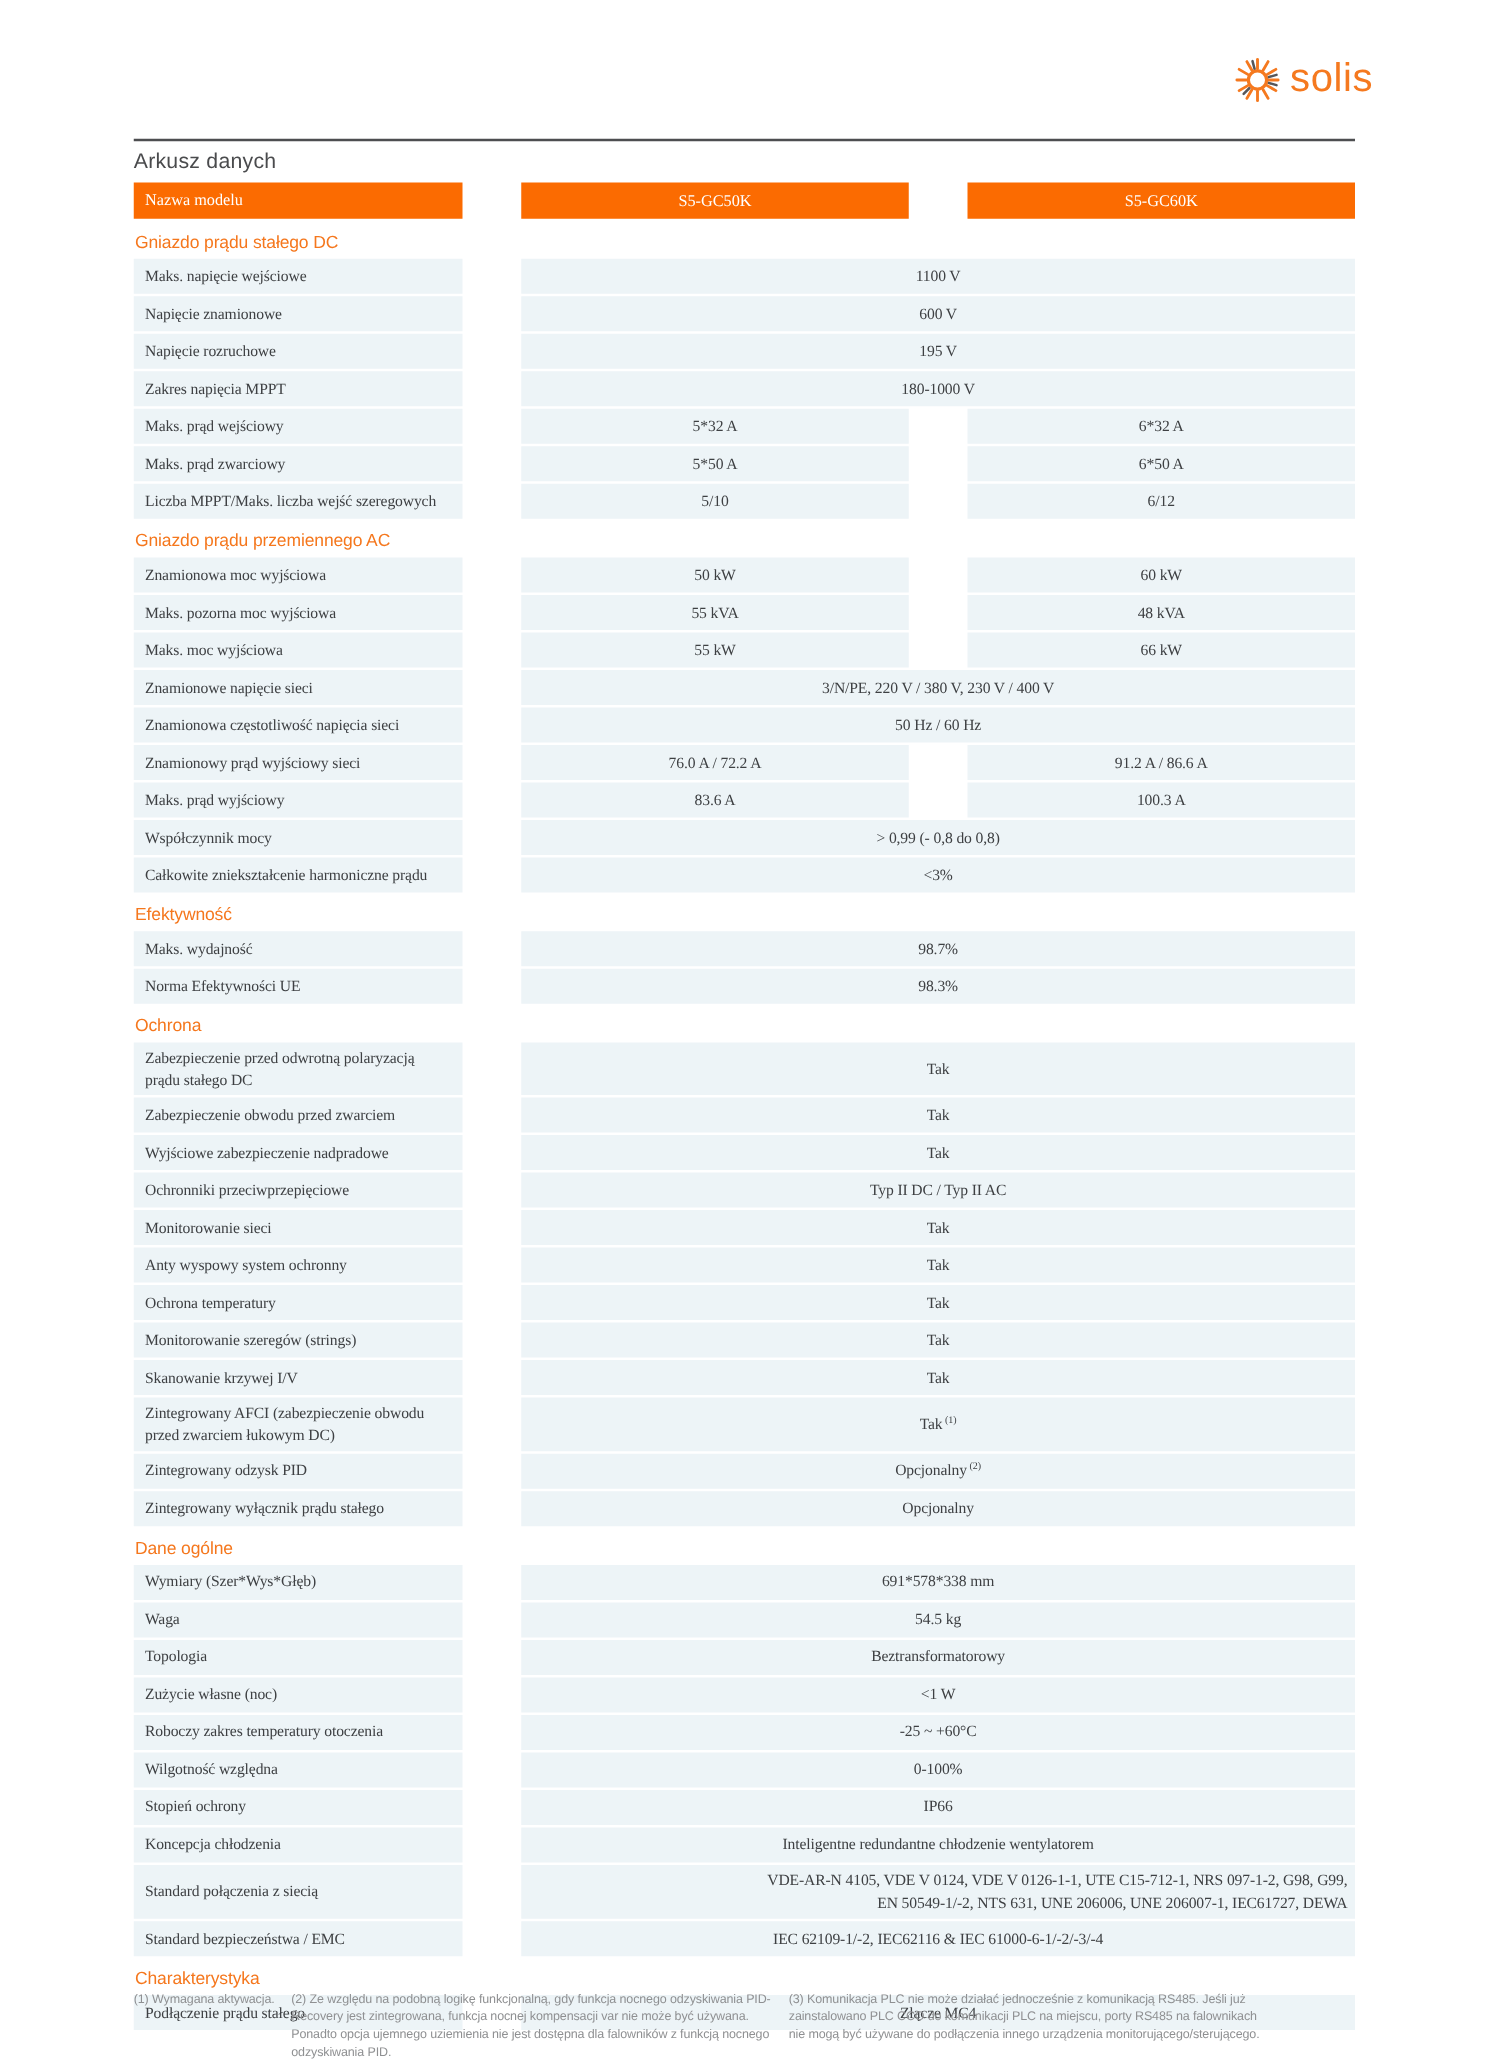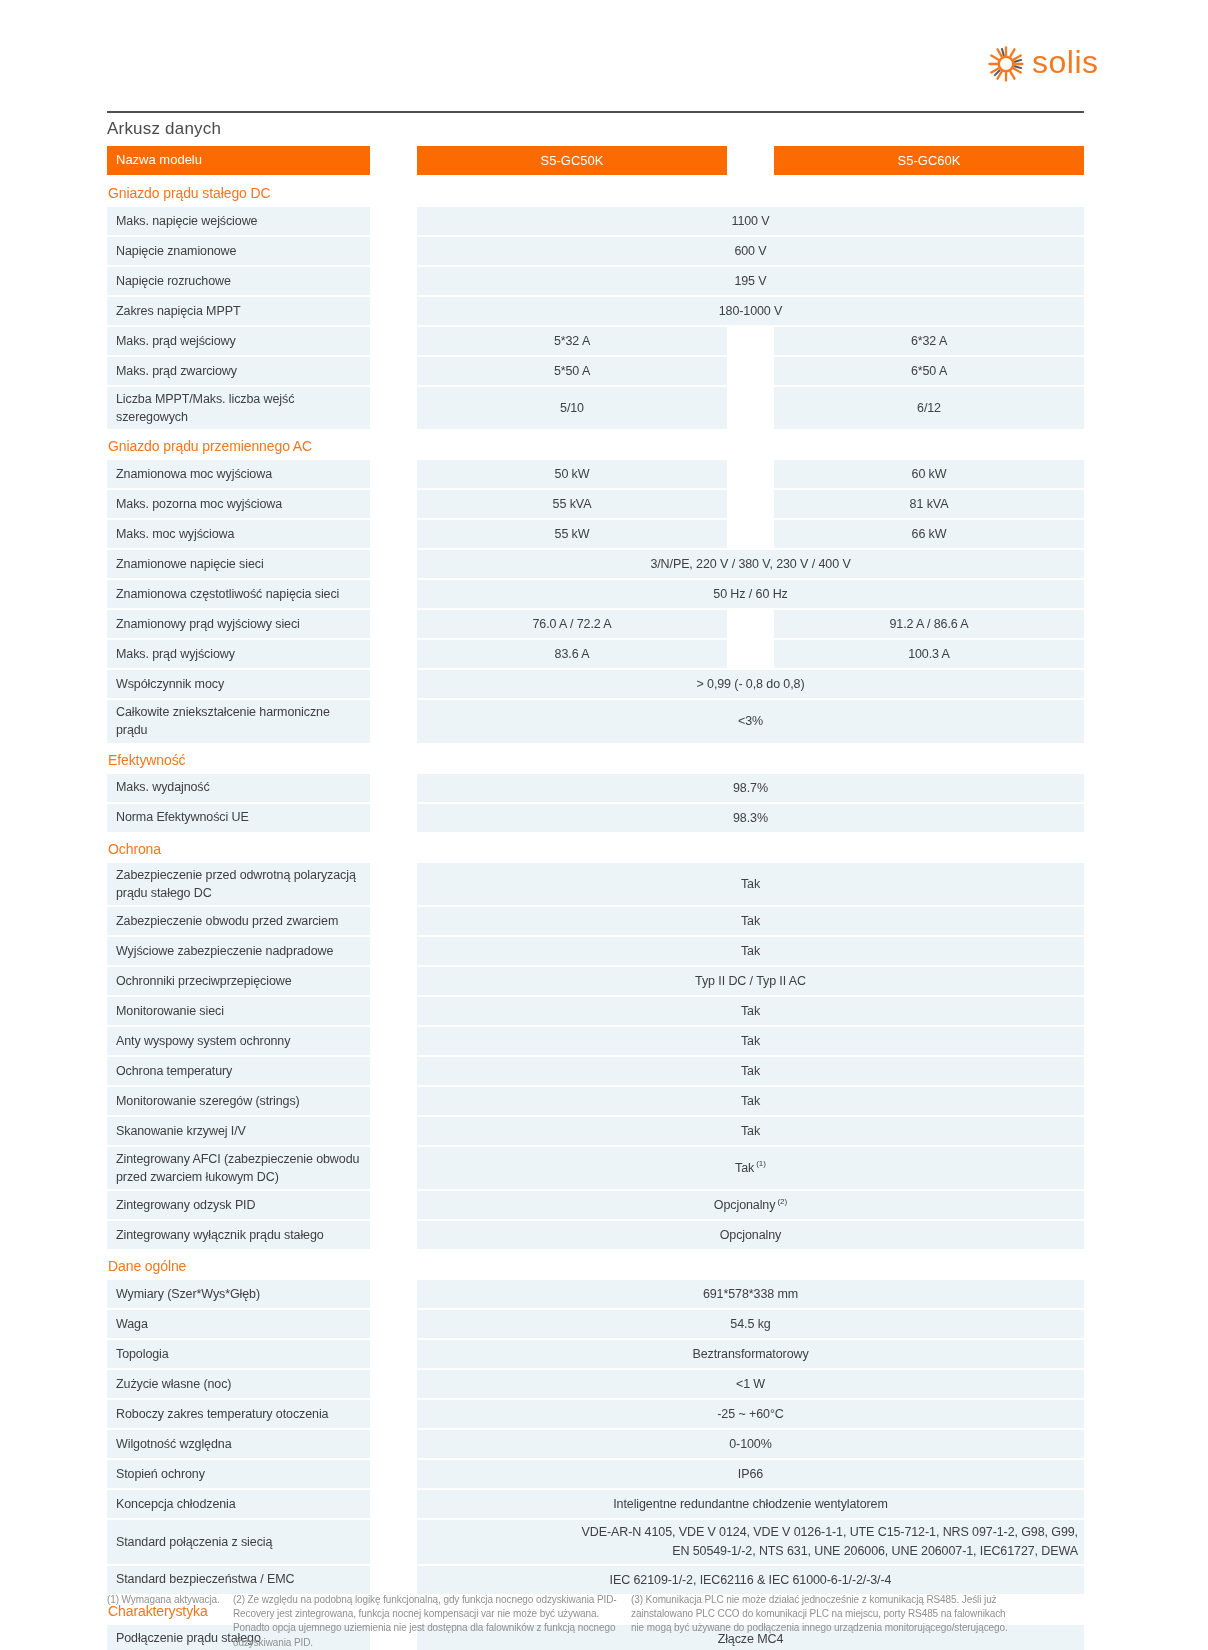--- a/index.html
+++ b/index.html
@@ -9,21 +9,21 @@
   
   .logo { position:absolute; left:986px; top:44px; display:flex; align-items:center; gap:6px; }
   .logo-text { font-size:32px; color:var(--logo); letter-spacing:0.5px; line-height:1; padding-bottom:4px; }
 
   
   .content { position:absolute; left:107px; top:111px; width:977px; }
   .rule { height:2px; background:var(--rule); }
   .title { font-size:17px; font-weight:400; color:var(--title-color); margin:6px 0 7px 0; letter-spacing:0.2px; }
 
   
-  .row { display:grid; grid-template-columns:263px 354px 354px; column-gap:3px; margin-bottom:2px; }
+  .row { display:grid; grid-template-columns:263px 354px 354px; column-gap:3px; margin-bottom:2px;font-family:Liberation Serif, serif; }
   .cell { background:var(--row-bg); min-height:22px; display:flex; align-items:center;
           font-size:12.5px; color:var(--text); letter-spacing:-0.1px; }
   .label-cell { padding:3px 9px; line-height:1.45; }
   .value-cell { justify-content:center; text-align:center; padding:0 6px;margin-left:44px; }
   .value-cell.span2 { grid-column:2 / 4; }
   .value-cell.multiline { flex-direction:column; justify-content:center; line-height:1.5; padding:3px 6px;align-items:flex-end; }
   .value-cell sup { font-size:8px; position:relative; top:-4px; margin-left:2px; letter-spacing:0; }
 
   .header-row { margin-bottom:3px; }
   .header-row .cell { background:var(--accent); color:#ffffff; min-height:23px; font-size:13px; letter-spacing:0; }
@@ -114,21 +114,21 @@
           </div>
           <div class="section-title">Gniazdo prądu przemiennego AC</div>
           <div class="row">
             <div class="cell label-cell">Znamionowa moc wyjściowa</div>
             <div class="cell value-cell">50 kW</div>
             <div class="cell value-cell">60 kW</div>
           </div>
           <div class="row">
             <div class="cell label-cell">Maks. pozorna moc wyjściowa</div>
             <div class="cell value-cell">55 kVA</div>
-            <div class="cell value-cell">81 kVA</div>
+            <div class="cell value-cell">48 kVA</div>
           </div>
           <div class="row">
             <div class="cell label-cell">Maks. moc wyjściowa</div>
             <div class="cell value-cell">55 kW</div>
             <div class="cell value-cell">66 kW</div>
           </div>
           <div class="row">
             <div class="cell label-cell">Znamionowe napięcie sieci</div>
             <div class="cell value-cell span2">3/N/PE, 220 V / 380 V, 230 V / 400 V</div>
           </div>

